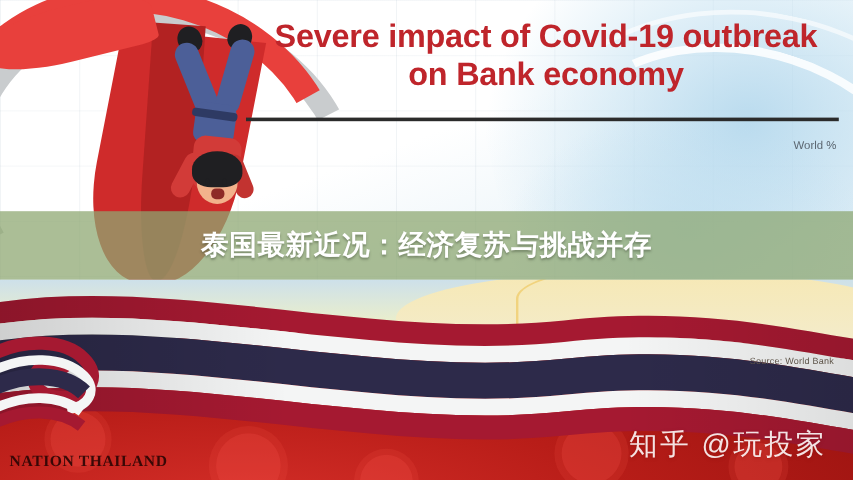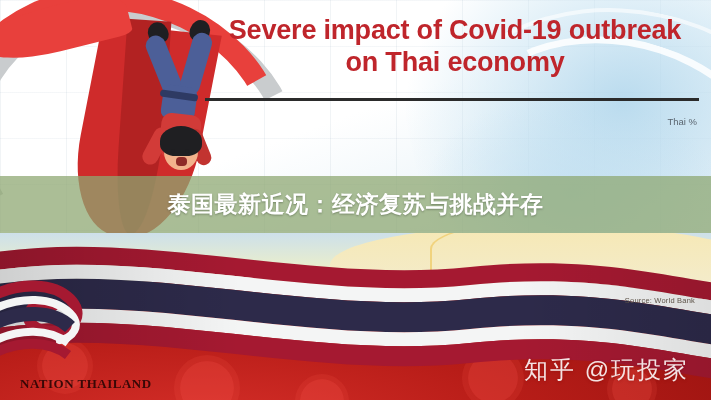--- a/index.html
+++ b/index.html
@@ -174,21 +174,21 @@
   }
 
   .watermark{
     position:absolute;right:22px;bottom:14px;
     color:rgba(255,255,255,.88);font-size:24px;letter-spacing:2px;
     font-family:Liberation Sans, sans-serif;
     text-shadow:0 1px 3px rgba(120,0,0,.35);
     margin-left:48px;
   }
   .nationlogo{
-    position:absolute;left:20px;bottom:8px;
+    position:absolute;left:8px;bottom:8px;
     color:#2a0504;font-size:13px;font-weight:bold;letter-spacing:.5px;
     font-family:"Liberation Serif",serif;
     opacity:.9;
   }
 </style>
 </head>
 <body>
 
 <div id="stage">
 
@@ -217,25 +217,25 @@
       <div class="armR"></div>
       <div class="head"></div>
       <div class="hair"></div>
       <div class="eye eyeL"></div>
       <div class="eye eyeR"></div>
       <div class="mouth"></div>
     </div>
 
     <div class="title-wrap">
       <div class="title-line">Severe impact of Covid-19 outbreak</div>
-      <div class="title-line">on Thai economy</div>
+      <div class="title-line">on Bank economy</div>
     </div>
     <div class="title-rule"></div>
 
-    <div class="unit">Thai %</div>
+    <div class="unit">World %</div>
 
     <div class="tbl">
       
 
       
 
       
 
       
 

